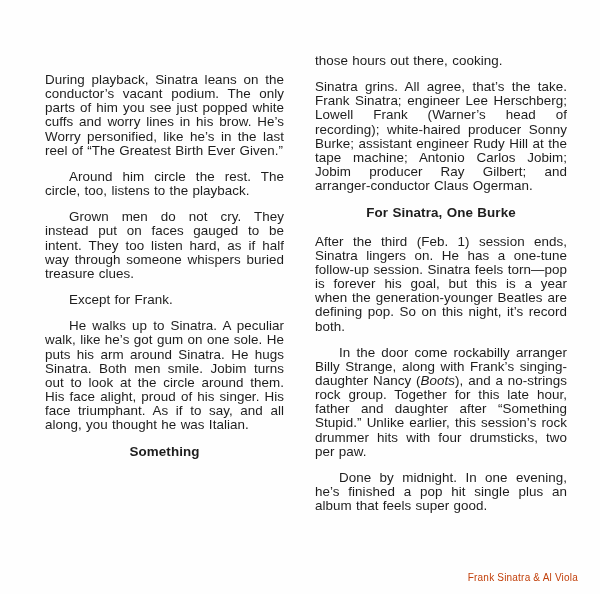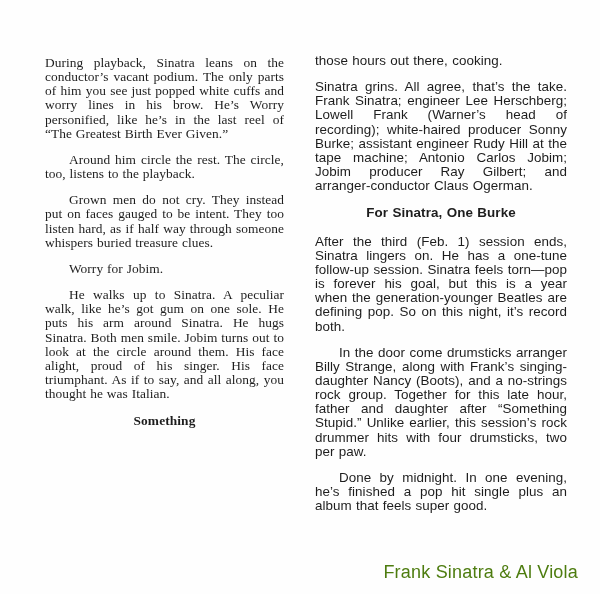--- a/index.html
+++ b/index.html
@@ -17,60 +17,60 @@
     overflow: hidden;
   }
   .col {
     position: absolute;
     font-size: 13.4px;
     line-height: 14.15px;
     text-align: justify;
     letter-spacing: 0.05px;
     word-spacing: 0.5px;
   }
-  .col-left  { left: 33px;  top: 44px; width: 263px; font-family: Liberation Serif, serif; }
+  .col-left  { left: 33px;  top: 61px; width: 263px; }
   .col-right { left: 303px; top: 42px; width: 276px; }
   .para {
     margin: 12px;
   }
   .para.indent {
     text-indent: 24px;
   }
   .heading {
     font-size: 13.4px;
     line-height: 14.15px;
     font-weight: bold;
     text-align: center;
     margin: 13px 0 14px 0;
     letter-spacing: 0.1px;
   }
-  .italic { }
+  .italic { font-style: italic; }
   .caption {
     position: absolute;
     right: 22px;
     bottom: 11px;
-    font-size: 18px;
-    color: #4d7c0f;
+    font-size: 10px;
+    color: #c2410c;
     letter-spacing: 0.2px;
   }
 </style>
 </head>
 <body>
 
 <div class="page">
   <div class="col col-left" id="col-left">
       <p class="para"><span>During playback, Sinatra leans on the conductor’s vacant podium. The only parts of him you see just popped white cuffs and worry lines in his brow. He’s Worry personified, like he’s in the last reel of “The Greatest Birth Ever Given.”</span></p>
       <p class="para indent"><span>Around him circle the rest. The circle, too, listens to the playback.</span></p>
       <p class="para indent"><span>Grown men do not cry. They instead put on faces gauged to be intent. They too listen hard, as if half way through someone whispers buried treasure clues.</span></p>
-      <p class="para indent"><span>Worry for Jobim.</span></p>
+      <p class="para indent"><span>Except for Frank.</span></p>
       <p class="para indent"><span>He walks up to Sinatra. A peculiar walk, like he’s got gum on one sole. He puts his arm around Sinatra. He hugs Sinatra. Both men smile. Jobim turns out to look at the circle around them. His face alight, proud of his singer. His face triumphant. As if to say, and all along, you thought he was Italian.</span></p>
       <h3 class="heading"><span>Something</span></h3>
     </div>
   <div class="col col-right" id="col-right">
       <p class="para"><span>those hours out there, cooking.</span></p>
       <p class="para"><span>Sinatra grins. All agree, that’s the take. Frank Sinatra; engineer Lee Herschberg; Lowell Frank (Warner’s head of recording); white-haired producer Sonny Burke; assistant engineer Rudy Hill at the tape machine; Antonio Carlos Jobim; Jobim producer Ray Gilbert; and arranger-conductor Claus Ogerman.</span></p>
       <h3 class="heading"><span>For Sinatra, One Burke</span></h3>
       <p class="para"><span>After the third (Feb. 1) session ends, Sinatra lingers on. He has a one-tune follow-up session. Sinatra feels torn—pop is forever his goal, but this is a year when the generation-younger Beatles are defining pop. So on this night, it’s record both.</span></p>
-      <p class="para indent"><span>In the door come drumsticks arranger Billy Strange, along with Frank’s singing-daughter Nancy (</span><span class="italic">Boots</span><span>), and a no-strings rock group. Together for this late hour, father and daughter after “Something Stupid.” Unlike earlier, this session’s rock drummer hits with four drumsticks, two per paw.</span></p>
+      <p class="para indent"><span>In the door come rockabilly arranger Billy Strange, along with Frank’s singing-daughter Nancy (</span><span class="italic">Boots</span><span>), and a no-strings rock group. Together for this late hour, father and daughter after “Something Stupid.” Unlike earlier, this session’s rock drummer hits with four drumsticks, two per paw.</span></p>
       <p class="para indent"><span>Done by midnight. In one evening, he’s finished a pop hit single plus an album that feels super good.</span></p>
     </div>
   <div class="caption">Frank Sinatra &amp; Al Viola</div>
 </div>
 
 </body></html>

